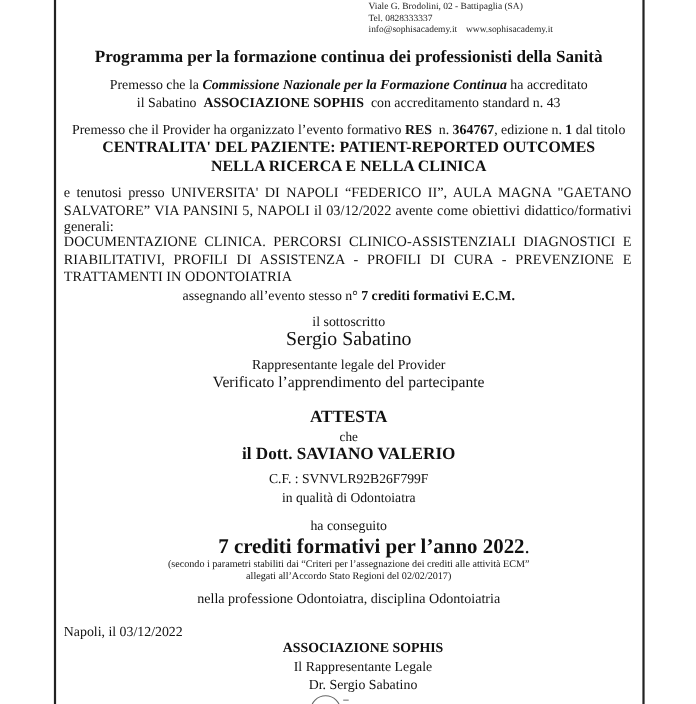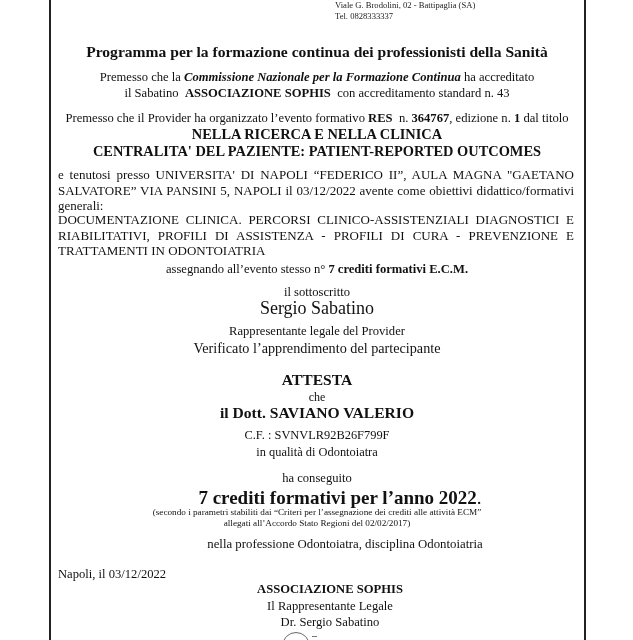--- a/index.html
+++ b/index.html
@@ -26,49 +26,50 @@
   .att { top: 371px; font-size: 15.6px; font-weight: bold; }
   .che { top: 390px; font-size: 12px; }
   .dott { top: 404px; font-size: 15.6px; font-weight: bold; }
   .cf { top: 428px; font-size: 12.4px; }
   .qual { top: 445px; font-size: 12.4px; }
   .hc { top: 471px; font-size: 12.6px; }
   .cred { top: 487px; font-size: 19px; font-weight: bold; padding-left: 23px; }
   .cred .dot { font-weight: normal; }
   .par1 { top: 507px; font-size: 9.2px; }
   .par2 { top: 518px; font-size: 9.2px; }
-  .prof { top: 537px; font-size: 12.8px; padding-left: 28px; }
+  .prof { top: 537px; font-size: 12.8px; }
   .date { position: absolute; left: 58px; top: 567px; font-size: 12.6px; }
   .assoc { top: 582px; left: 160px; width: 340px; font-size: 12.6px; font-weight: bold; }
   .rl { top: 599px; left: 160px; width: 340px; font-size: 12.6px; }
   .dr { top: 615px; left: 160px; width: 340px; font-size: 12.6px; }
   .stamp { position: absolute; left: 282px; top: 632px; width: 26px; height: 26px;
            border: 1px solid #666; border-radius: 50%; }
   .stamp2 { position: absolute; left: 312px; top: 636px; width: 5px; height: 1px; background: #777; }
 </style>
 </head>
 <body>
 
 <div class="frame"></div>
 
 <div class="hdr">
   <div>Viale G.  Brodolini, 02 -  Battipaglia (SA)</div>
   <div>Tel. 0828333337</div>
+  <div><span>info@sophisacademy.it</span><span class="web">www.sophisacademy.it</span></div>
 </div>
 
 <div class="c title">Programma per la formazione continua dei professionisti della Sanità</div>
 
 <div class="c l1"><span>Premesso che la </span><b><i>Commissione Nazionale per la Formazione Continua</i></b><span> ha accreditato</span></div>
 <div class="c l2"><span style="white-space:pre">il Sabatino  </span><b>ASSOCIAZIONE SOPHIS</b><span style="white-space:pre">  con accreditamento standard n. 43</span></div>
 
 <div class="c l3" style="white-space:pre"><span>Premesso che il Provider ha organizzato l’evento formativo </span><b>RES</b><span>  n. </span><b>364767</b><span>, edizione n. </span><b>1</b><span> dal titolo</span></div>
 
 <div class="c ev">
+  <div>CENTRALITA' DEL PAZIENTE: PATIENT-REPORTED OUTCOMES</div>
   <div>NELLA RICERCA E NELLA CLINICA</div>
-  <div>CENTRALITA' DEL PAZIENTE: PATIENT-REPORTED OUTCOMES</div>
 </div>
 
 <div class="j p1">e tenutosi  presso UNIVERSITA' DI NAPOLI “FEDERICO II”, AULA MAGNA "GAETANO SALVATORE” VIA PANSINI 5, NAPOLI il 03/12/2022 avente come obiettivi didattico/formativi generali:</div>
 <div class="j p2">DOCUMENTAZIONE CLINICA. PERCORSI CLINICO-ASSISTENZIALI DIAGNOSTICI E RIABILITATIVI, PROFILI DI ASSISTENZA - PROFILI DI CURA - PREVENZIONE E TRATTAMENTI IN ODONTOIATRIA</div>
 
 <div class="c l4"><span>assegnando all’evento stesso n° </span><b>7 crediti formativi E.C.M.</b></div>
 
 <div class="c l5">il sottoscritto</div>
 <div class="c sig">Sergio Sabatino</div>
 <div class="c l6">Rappresentante legale del Provider</div>

